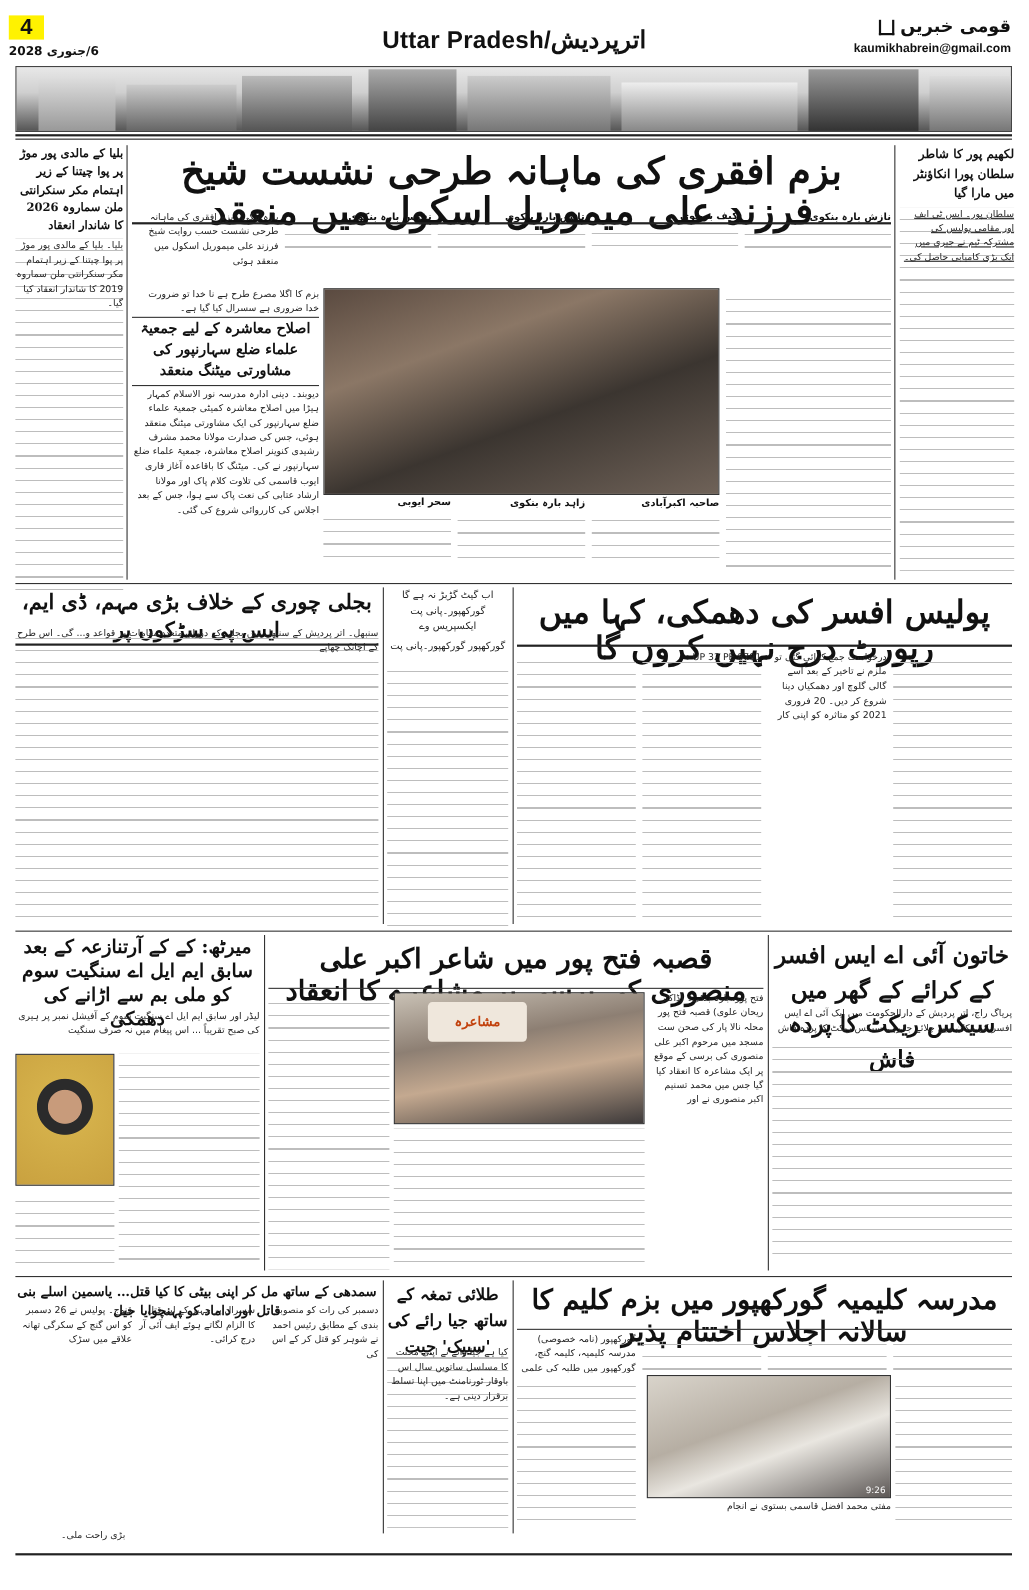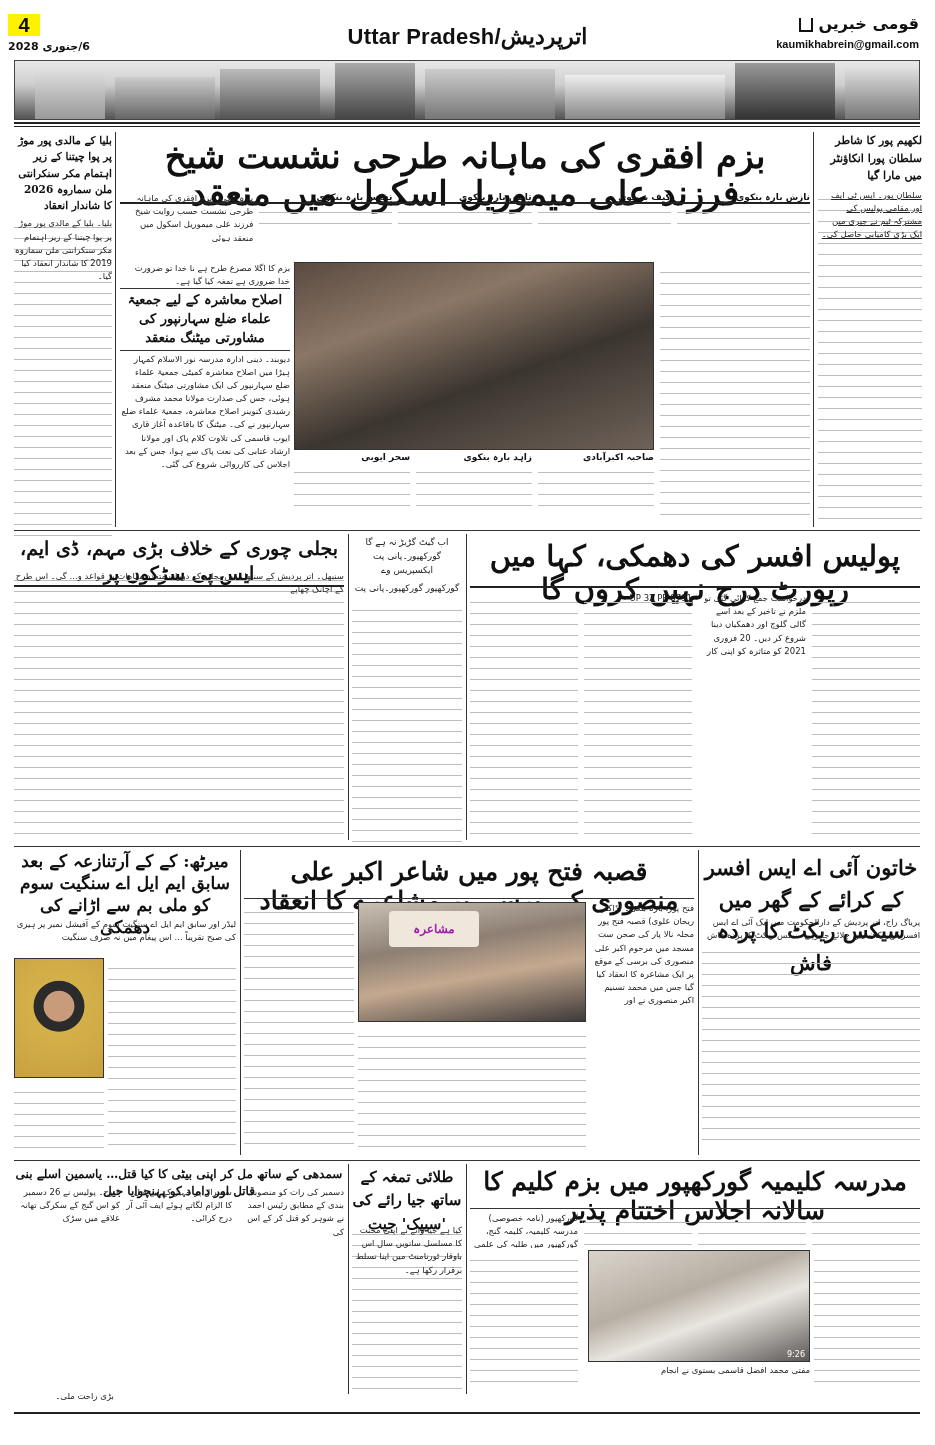--- a/index.html
+++ b/index.html
@@ -90,21 +90,21 @@
       <div class="byline">کیف بریلوی</div>
       <div class="lines" style="height:30px;"></div>
     </div>
   <div style="flex:1;">
       <div class="byline">نازش بارہ بنکوی</div>
       <div class="lines" style="height:30px;"></div>
     </div>
 </div>
 
 <div class="abs rtl" style="left:120px;top:262px;width:170px;height:260px;">
-  <div class="body-text" style="height:24px;">بزم کا اگلا مصرع طرح ہے نا خدا تو ضرورت خدا ضروری ہے تمغہ کیا گیا ہے۔</div>
+  <div class="body-text" style="height:24px;">بزم کا اگلا مصرع طرح ہے نا خدا تو ضرورت خدا ضروری ہے سسرال کیا گیا ہے۔</div>
   <div class="hline" style="margin:2px 0;"></div>
   <div class="head-s" style="text-align:center;">اصلاح معاشرہ کے لیے جمعیۃ علماء ضلع سہارنپور کی مشاورتی میٹنگ منعقد</div>
   <div class="hline" style="margin:2px 0;"></div>
   <div class="body-text" style="height:170px;">دیوبند۔ دینی ادارہ مدرسہ نور الاسلام کمہار ہیڑا میں اصلاح معاشرہ کمیٹی جمعیۃ علماء ضلع سہارنپور کی ایک مشاورتی میٹنگ منعقد ہوئی، جس کی صدارت مولانا محمد مشرف رشیدی کنوینر اصلاح معاشرہ، جمعیۃ علماء ضلع سہارنپور نے کی۔ میٹنگ کا باقاعدہ آغاز قاری ایوب قاسمی کی تلاوت کلام پاک اور مولانا ارشاد عتابی کی نعت پاک سے ہوا، جس کے بعد اجلاس کی کارروائی شروع کی گئی۔</div>
 </div>
 
 <div class="abs photo" style="left:294px;top:262px;width:360px;height:188px;"></div>
 <div class="abs rtl" style="left:294px;top:452px;width:360px;height:70px;display:flex;flex-direction:row-reverse;gap:6px;">
   <div style="flex:1;">
       <div class="byline">سحر ایوبی</div>
@@ -157,21 +157,21 @@
 <div class="abs rtl body-text" style="left:14px;top:918px;width:222px;height:36px;">لیڈر اور سابق ایم ایل اے سنگیت سوم کے آفیشل نمبر پر ہیری کی صبح تقریباً ... اس پیغام میں نہ صرف سنگیت</div>
 <div class="abs photo-portrait" style="left:14px;top:958px;width:90px;height:120px;"></div>
 <div class="abs rtl body-text lines" style="left:108px;top:958px;width:128px;height:195px;"></div>
 <div class="abs rtl body-text lines" style="left:14px;top:1082px;width:90px;height:72px;"></div>
 <div class="abs vline" style="left:240px;top:850px;height:305px;"></div>
 
 <div class="abs rtl head-l" style="left:244px;top:858px;width:450px;text-align:center;font-size:25px;">قصبہ فتح پور میں شاعر اکبر علی منصوری کی برسی پر مشاعرے کا انعقاد</div>
 <div class="abs hline" style="left:244px;top:898px;width:450px;"></div>
 <div class="abs rtl body-text lines" style="left:244px;top:902px;width:110px;height:252px;"></div>
 <div class="abs photo2" style="left:358px;top:902px;width:228px;height:120px;">
-  <div style="position:absolute;left:30px;top:8px;width:90px;height:36px;background:#efe7dc;border-radius:4px;font:bold 12px 'DejaVu Serif',serif;color:#a21caf;text-align:center;line-height:36px;">مشاعرہ</div>
+  <div style="position:absolute;left:30px;top:8px;width:90px;height:36px;background:#efe7dc;border-radius:4px;font:bold 12px 'DejaVu Serif',serif;color:#c2410c;text-align:center;line-height:36px;">مشاعرہ</div>
 </div>
 <div class="abs rtl body-text lines" style="left:358px;top:1026px;width:228px;height:128px;"></div>
 <div class="abs rtl body-text" style="left:590px;top:902px;width:104px;height:252px;">فتح پور، بارہ بنکی۔ (ڈاکٹر ریحان علوی) قصبہ فتح پور محلہ نالا پار کی صحن ست مسجد میں مرحوم اکبر علی منصوری کی برسی کے موقع پر ایک مشاعرہ کا انعقاد کیا گیا جس میں محمد تسنیم اکبر منصوری نے اور</div>
 <div class="abs vline" style="left:698px;top:850px;height:305px;"></div>
 
 <div class="abs rtl head-m" style="left:702px;top:852px;width:218px;text-align:center;font-size:21px;line-height:1.5;">خاتون آئی اے ایس افسر کے کرائے کے گھر میں سیکس ریکٹ کا پردہ فاش</div>
 <div class="abs rtl body-text" style="left:702px;top:916px;width:218px;height:238px;">
   <span>پریاگ راج، اتر پردیش کے دارالحکومت میں ایک آئی اے ایس افسر کے مکان میں چلائے جا رہے سیکس ریکٹ کا پردہ فاش</span>
   <div class="lines" style="height:200px;"></div>
 </div>
@@ -181,21 +181,21 @@
 <div class="abs rtl head-s" style="left:14px;top:1166px;width:330px;text-align:center;font-size:12px;">سمدھی کے ساتھ مل کر اپنی بیٹی کا کیا قتل… یاسمین اسلے بنی قاتل اور داماد کو پہنچوایا جیل</div>
 <div class="abs rtl" style="left:14px;top:1186px;width:330px;height:200px;display:flex;flex-direction:row-reverse;gap:6px;">
   <div class="body-text" style="flex:1;">قنوج۔ پولیس نے 26 دسمبر کو اس گنج کے سکرگی تھانہ علاقے میں سڑک</div>
   <div class="body-text" style="flex:1;">سسرال پر جہیز کے لیے قتل کا الزام لگاتے ہوئے ایف آئی آر درج کرائی۔</div>
   <div class="body-text" style="flex:1;">دسمبر کی رات کو منصوبہ بندی کے مطابق رئیس احمد نے شوہر کو قتل کر کے اس کی</div>
 </div>
 <div class="abs rtl body-text" style="left:14px;top:1390px;width:100px;">بڑی راحت ملی۔</div>
 <div class="abs vline" style="left:348px;top:1164px;height:230px;"></div>
 
 <div class="abs rtl head-m" style="left:352px;top:1166px;width:110px;text-align:center;font-size:15px;line-height:1.55;">طلائی تمغہ کے ساتھ جیا رائے کی 'سیپک' جیت</div>
-<div class="abs rtl body-text lines" style="left:352px;top:1224px;width:110px;height:165px;">کیا ہے جیا رائے نے اپنی محنت کا مسلسل ساتویں سال اس باوقار ٹورنامنٹ میں اپنا تسلط برقرار رکھا ہے۔</div>
+<div class="abs rtl body-text lines" style="left:352px;top:1224px;width:110px;height:165px;">کیا ہے جیا رائے نے اپنی محنت کا مسلسل ساتویں سال اس باوقار ٹورنامنٹ میں اپنا تسلط برقرار دینی ہے۔</div>
 <div class="abs vline" style="left:466px;top:1164px;height:230px;"></div>
 
 <div class="abs rtl head-l" style="left:470px;top:1168px;width:450px;text-align:center;font-size:25px;">مدرسہ کلیمیہ گورکھپور میں بزم کلیم کا سالانہ اجلاس اختتام پذیر</div>
 <div class="abs hline" style="left:470px;top:1208px;width:450px;"></div>
 <div class="abs rtl" style="left:470px;top:1212px;width:450px;height:36px;display:flex;flex-direction:row-reverse;gap:6px;">
   <div class="body-text" style="flex:1;">گورکھپور (نامہ خصوصی) مدرسہ کلیمیہ، کلیمہ گنج، گورکھپور میں طلبہ کی علمی و ادبی صلاحیتوں کا مظاہرہ کیا گیا۔</div>
   <div class="body-text lines" style="flex:1;"></div>
   <div class="body-text lines" style="flex:1;"></div>
   <div class="body-text lines" style="flex:1;"></div>
 </div>

